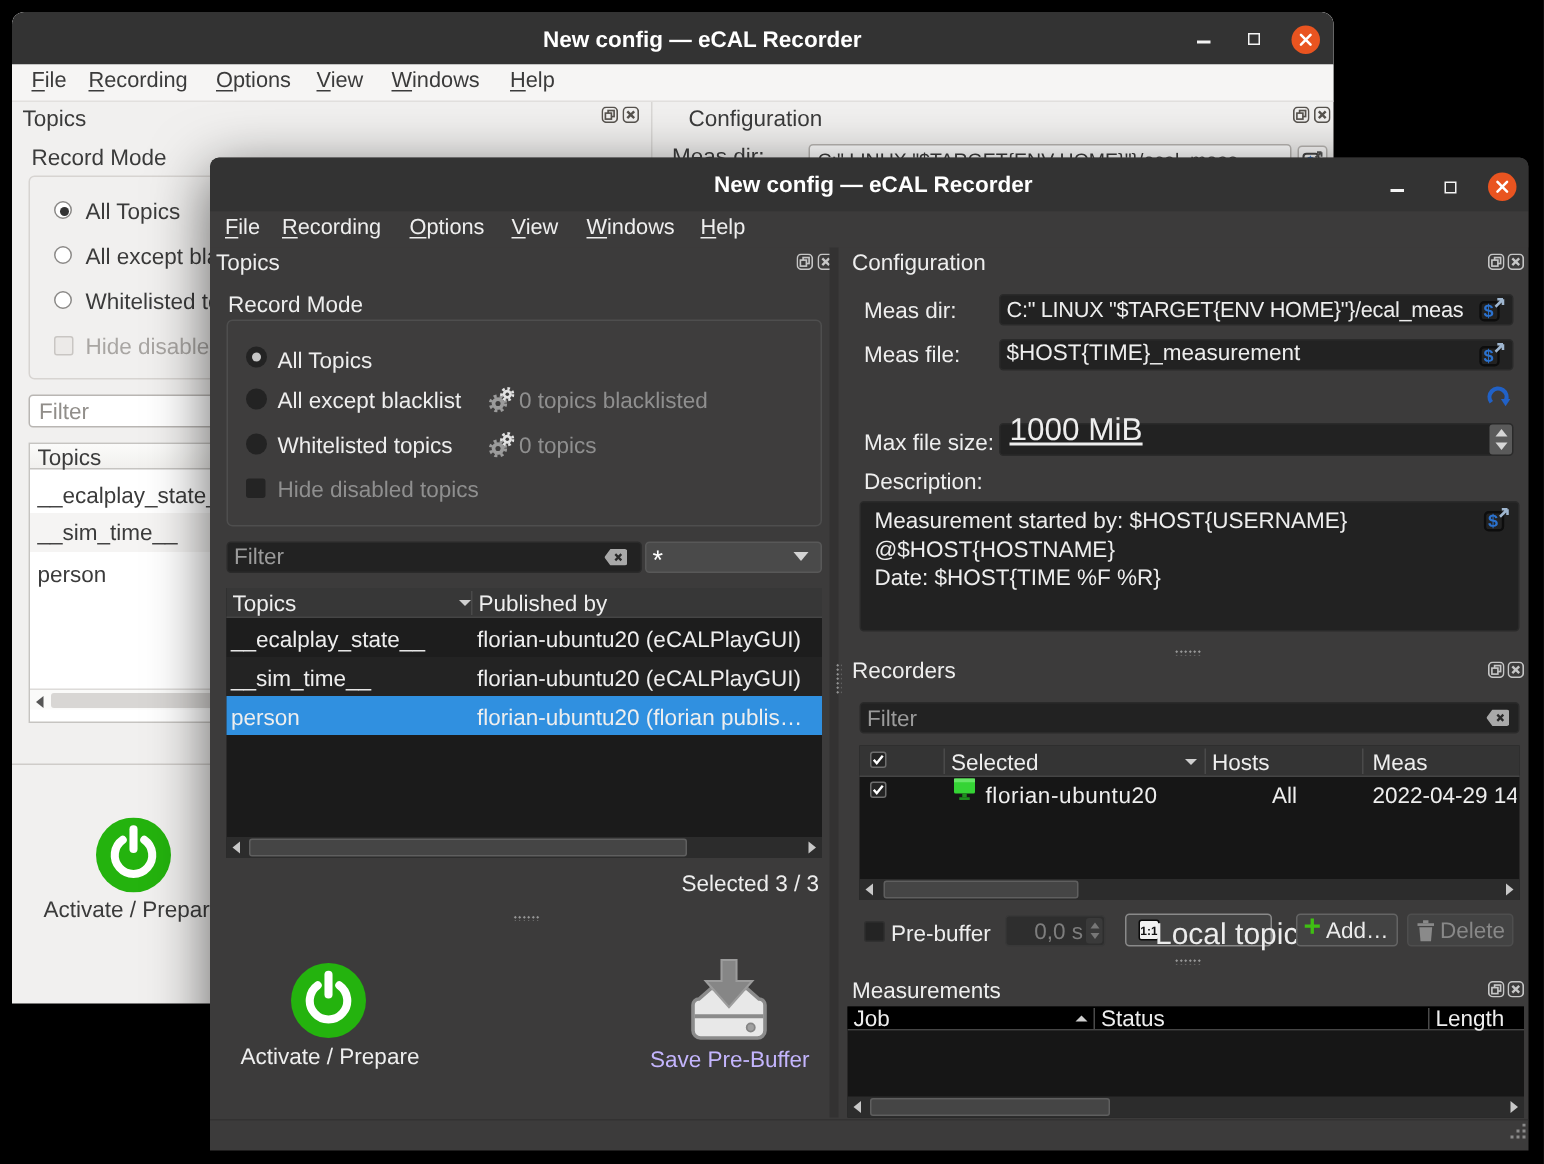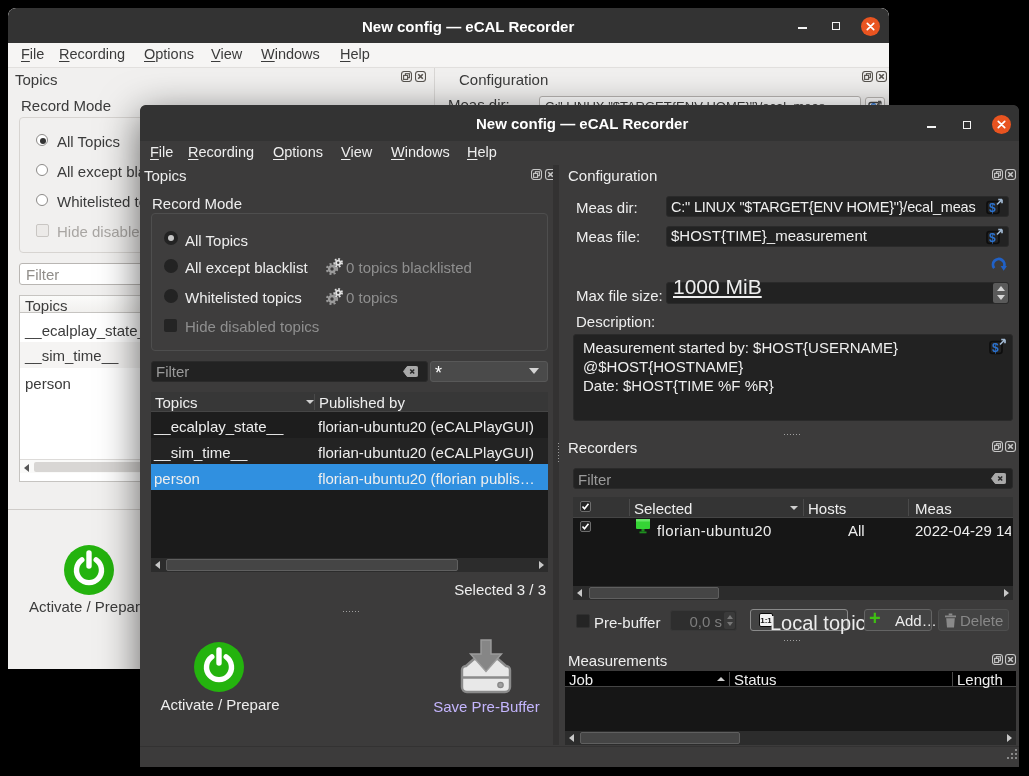--- a/index.html
+++ b/index.html
@@ -385,21 +385,21 @@
       <div class="tri" style="left:2.5px; top:3px; border-left:3px solid transparent; border-right:3px solid transparent; border-bottom:4px solid #777;"></div>
       <div class="tri" style="left:2.5px; top:10px; border-left:3px solid transparent; border-right:3px solid transparent; border-top:4px solid #777;"></div>
     </div>
   </div>
   <div class="btn-d" style="left:610px; top:504px; width:98px; border-color:#8a8a8a;">
     <div class="abs" style="left:8px; top:3px; width:14px; height:14px; background:#f2f2f2; border:1px solid #0a0a0a; border-radius:2px; color:#111; font-size:8px; font-weight:bold; text-align:center; line-height:13px;">1:1</div>
     <div class="abs" style="left:19px; top:2px; font-size:20px; white-space:nowrap;">Local topics</div>
   </div>
   <div class="btn-d" style="left:724px; top:504px; width:68px;">
     <div class="abs" style="left:4px; top:-3px; font-size:20px; font-weight:bold; color:#3fbf13;">+</div>
-    <div class="abs" style="left:19px; top:2px; font-size:15px;margin-left:11px;">Add…</div>
+    <div class="abs" style="left:19px; top:2px; font-size:15px;">Add…</div>
   </div>
   <div class="btn-d" style="left:798px; top:504px; width:71px; border-color:#4e4e4e; color:#888;">
     <svg class="abs" style="left:5px; top:3px;" width="13" height="15" viewBox="0 0 13 15">
         <rect x="4.7" y="0.5" width="3.6" height="2" fill="#8a8a8a"></rect>
         <rect x="1" y="2.5" width="11" height="1.8" fill="#8a8a8a"></rect>
         <path d="M2.2 5.2 H10.8 L10 14.5 H3 Z" fill="#8a8a8a"></path>
       </svg>
     <div class="abs" style="left:21px; top:2px; font-size:15px;">Delete</div>
   </div>
   <div class="dots-h" style="left:643px; top:534px;"></div>

